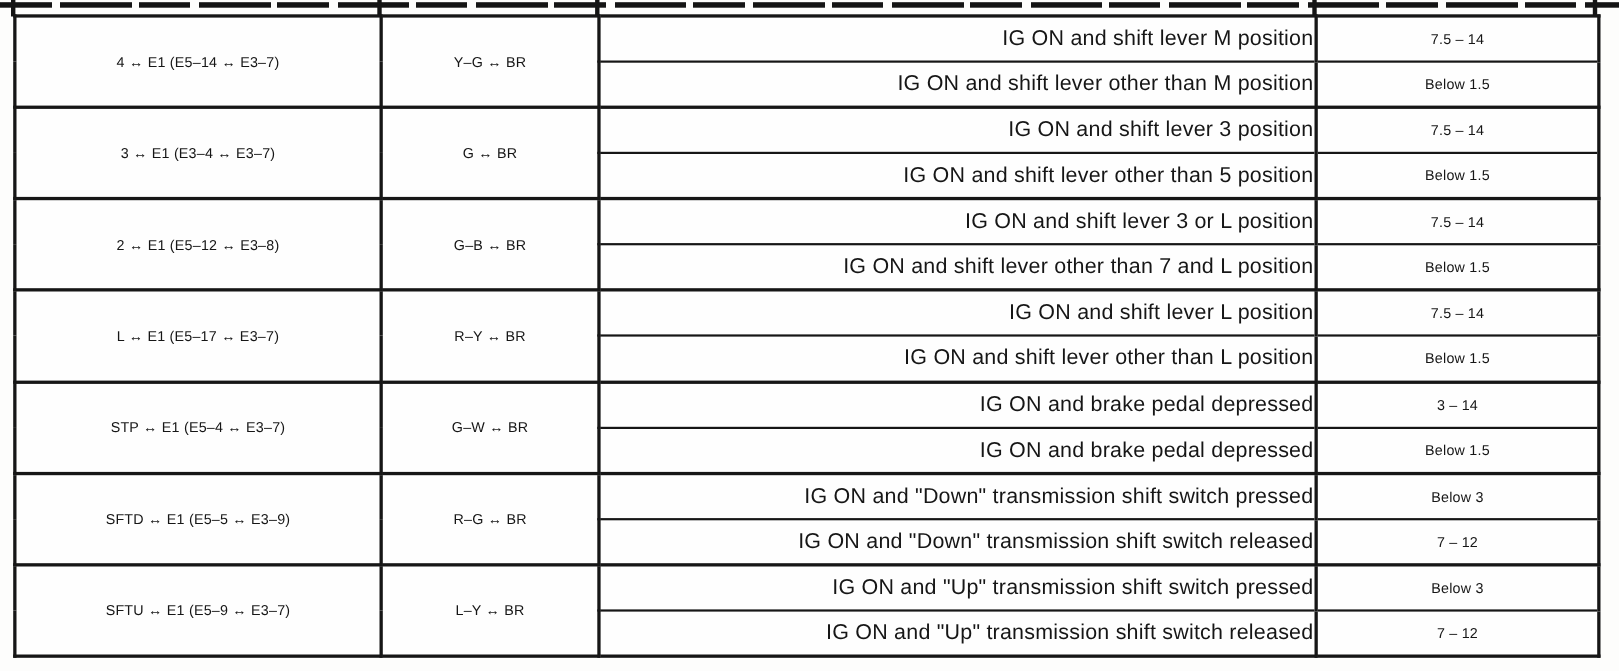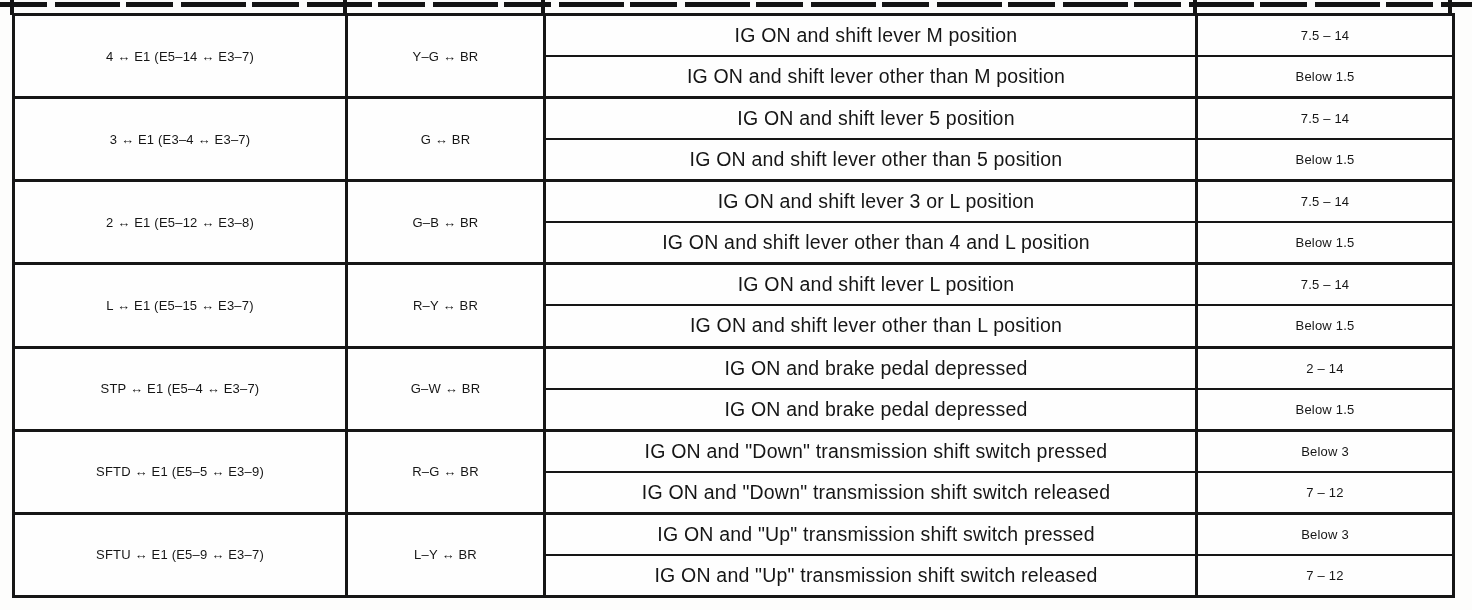--- a/index.html
+++ b/index.html
@@ -52,21 +52,21 @@
     background: #fefefe;
     overflow: hidden;
     white-space: nowrap;
   }
   .spec-table td.term-cell,
   .spec-table td.wire-cell,
   .spec-table td.value-cell {
     text-align: center;
   }
   .spec-table td.cond-cell {
-    text-align: center;
+    text-align: right;
     padding-left: 12px;
     font-size: 19.5px;
   }
   
   .spec-table td.row-a { border-bottom-width: 2px; }
   .spec-table td.row-b { border-top-width: 2px; }
 </style>
 </head>
 <body>
 
@@ -91,52 +91,52 @@
         <td class="cond-cell row-a">IG ON and shift lever M position</td>
         <td class="value-cell row-a">7.5 – 14</td>
       </tr>
       <tr>
         <td class="cond-cell row-b">IG ON and shift lever other than M position</td>
         <td class="value-cell row-b">Below 1.5</td>
       </tr>
       <tr>
         <td class="term-cell" rowspan="2">3 ↔ E1 (E3–4 ↔ E3–7)</td>
         <td class="wire-cell" rowspan="2">G ↔ BR</td>
-        <td class="cond-cell row-a">IG ON and shift lever 5 position</td>
+        <td class="cond-cell row-a">IG ON and shift lever 3 position</td>
         <td class="value-cell row-a">7.5 – 14</td>
       </tr>
       <tr>
         <td class="cond-cell row-b">IG ON and shift lever other than 5 position</td>
         <td class="value-cell row-b">Below 1.5</td>
       </tr>
       <tr>
         <td class="term-cell" rowspan="2">2 ↔ E1 (E5–12 ↔ E3–8)</td>
         <td class="wire-cell" rowspan="2">G–B ↔ BR</td>
         <td class="cond-cell row-a">IG ON and shift lever 3 or L position</td>
         <td class="value-cell row-a">7.5 – 14</td>
       </tr>
       <tr>
-        <td class="cond-cell row-b">IG ON and shift lever other than 4 and L position</td>
+        <td class="cond-cell row-b">IG ON and shift lever other than 7 and L position</td>
         <td class="value-cell row-b">Below 1.5</td>
       </tr>
       <tr>
-        <td class="term-cell" rowspan="2">L ↔ E1 (E5–15 ↔ E3–7)</td>
+        <td class="term-cell" rowspan="2">L ↔ E1 (E5–17 ↔ E3–7)</td>
         <td class="wire-cell" rowspan="2">R–Y ↔ BR</td>
         <td class="cond-cell row-a">IG ON and shift lever L position</td>
         <td class="value-cell row-a">7.5 – 14</td>
       </tr>
       <tr>
         <td class="cond-cell row-b">IG ON and shift lever other than L position</td>
         <td class="value-cell row-b">Below 1.5</td>
       </tr>
       <tr>
         <td class="term-cell" rowspan="2">STP ↔ E1 (E5–4 ↔ E3–7)</td>
         <td class="wire-cell" rowspan="2">G–W ↔ BR</td>
         <td class="cond-cell row-a">IG ON and brake pedal depressed</td>
-        <td class="value-cell row-a">2 – 14</td>
+        <td class="value-cell row-a">3 – 14</td>
       </tr>
       <tr>
         <td class="cond-cell row-b">IG ON and brake pedal depressed</td>
         <td class="value-cell row-b">Below 1.5</td>
       </tr>
       <tr>
         <td class="term-cell" rowspan="2">SFTD ↔ E1 (E5–5 ↔ E3–9)</td>
         <td class="wire-cell" rowspan="2">R–G ↔ BR</td>
         <td class="cond-cell row-a">IG ON and "Down" transmission shift switch pressed</td>
         <td class="value-cell row-a">Below 3</td>

